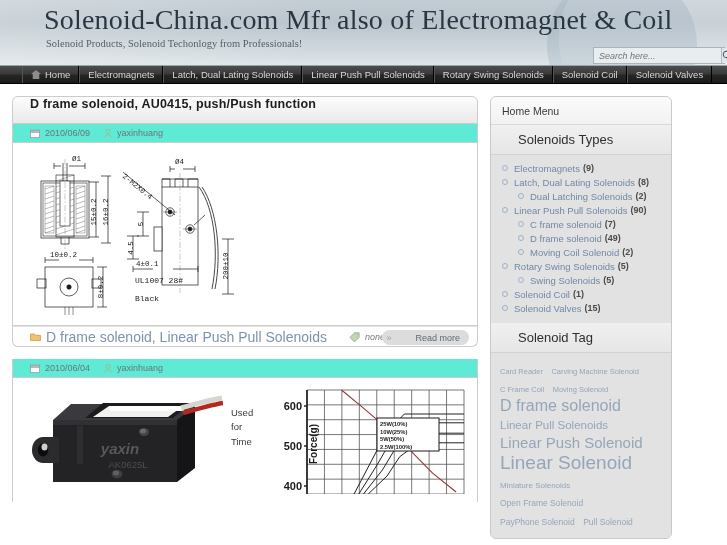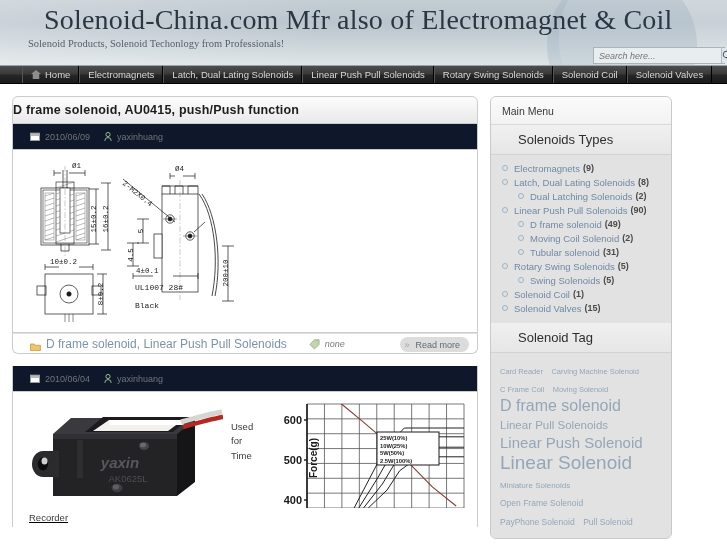--- a/index.html
+++ b/index.html
@@ -40,21 +40,21 @@
   }
   #site-title {
     position: absolute; left: 44px; top: 4px;
     font-family: "Liberation Serif", serif;
     font-size: 28px;
     color: #2a3642;
     white-space: nowrap;
     letter-spacing: 0.2px;
   }
   #site-tagline {
-    position: absolute; left: 28px; top: 38px;
+    position: absolute; left: 46px; top: 38px;
     font-family: "Liberation Serif", serif;
     font-size: 10.5px;
     color: #555f68;
     white-space: nowrap;
   }
   #search-box {
     position: absolute; right: 2px; top: 47px;
     width: 132px; height: 17px;
     display: flex;
     border: 1px solid #a9b4bb;
@@ -114,29 +114,30 @@
     width: 466px;
   }
 
   
   .article { margin-bottom: 12px; }
   .art-title-bar {
     height: 28px;
     background: linear-gradient(to bottom, #fdfdfd 0%, #f3f3f3 50%, #e9e9e9 100%);
     border: 1px solid #cccccc;
     border-radius: 6px 6px 0 0;
-    display: flex; align-items: center;
+    display: flex; align-items: flex-start;
+    padding-left: 17px;
   }
   .art-title {
     font-size: 12.5px; font-weight: bold; color: #1d1d1d;
     letter-spacing: 0.2px;
   }
   .art-meta {
-    height: 26px;
-    background: #0f172a;
+    height: 19px;
+    background: #5eead4;
     border: 1px solid #cccccc;
     border-top: 0;
     display: flex; align-items: center;
     padding-left: 17px;
     position: relative;
   }
   .meta-date, .meta-author {
     font-size: 9px; color: #6f7478;
     display: flex; align-items: center;
   }
@@ -167,37 +168,37 @@
     height: 21px;
     background: #ffffff;
     border: 1px solid #ccc;
     border-top: 1px solid #e2e2e2;
     border-radius: 0 0 6px 6px;
     display: flex; align-items: center;
     padding-left: 17px;
     position: relative;
   }
   .ft-cats {
-    font-size: 12px; color: #7d93ab;
-    display: flex; align-items: flex-end;
+    font-size: 14px; color: #7d93ab;
+    display: flex; align-items: center;
   }
   .ft-tags {
     font-size: 9px; color: #7b7b7b; font-style: italic;
     display: flex; align-items: center;
     margin-left: 22px;
   }
   .readmore {
     position: absolute; right: 8px; top: 3px;
     height: 15px;
     background: #dcdcdc;
     border-radius: 8px;
     display: flex; align-items: center;
     padding: 0 9px 0 4px;
   }
-  .readmore .rm-label { font-size: 9px; color: #5f6a74; margin-left: 6px; }
+  .readmore .rm-label { font-size: 9px; color: #5f6a74; margin-left: 24px; }
   .chev { color: #9aa3ab; font-size: 9px; }
 
   
   #tech-drawing { display: block; }
 
   
   #sidebar {
     position: absolute; left: 490px; top: 12px;
     width: 182px;
     border: 1px solid #c9c9c9;
@@ -592,21 +593,20 @@
               <ellipse cx="94" cy="90" rx="5.5" ry="4.2" fill="#3e3e42"></ellipse>
               <ellipse cx="93" cy="89" rx="3.2" ry="2.4" fill="#5f5f63"></ellipse>
 
               <polygon points="54,42 60,42 60,80 54,80" fill="#2e2e31"></polygon>
 
               <polygon points="30,36 154,36 154,41 30,41" fill="#33333a" opacity="0.8"></polygon>
 
               <text x="97" y="70" font-family="'Liberation Sans',sans-serif" font-size="15" font-style="italic" font-weight="bold" fill="#57575c" text-anchor="middle">yaxin</text>
               <text x="105" y="84" font-family="'Liberation Sans',sans-serif" font-size="9.5" fill="#4d4d52" text-anchor="middle">AK0625L</text>
             </svg>
-            <div id="recorder-label">Recorder</div>
           </div>
 
           <div id="usedfor">
             <div>Used</div>
             <div>for</div>
             <div>Time</div>
           </div>
 
           <div id="chart-wrap">
             <svg id="chart-svg" width="200" height="108" viewBox="0 0 200 108">
@@ -648,21 +648,21 @@
                 <text x="115" y="62.8" font-family="'Liberation Sans',sans-serif" font-size="5.8" font-weight="bold" fill="#1a1a1a">2.5W(100%)</text>
               </svg>
           </div>
         </div>
       </div>
     </div>
 
   </div>
 
   <div id="sidebar">
-    <div class="sb-mainmenu">Main Menu</div>
+    <div class="sb-mainmenu">Home Menu</div>
     <div class="sb-header">Solenoids Types</div>
     <ul class="sb-list" id="types-list">
         <li>
           <span class="bullet"></span>
           <span>Electromagnets</span>
           <span class="sb-count">(9)</span>
         </li>
         <li>
           <span class="bullet"></span>
           <span>Latch, Dual Lating Solenoids</span>
@@ -673,32 +673,32 @@
           <span>Dual Latching Solenoids</span>
           <span class="sb-count">(2)</span>
         </li>
         <li>
           <span class="bullet"></span>
           <span>Linear Push Pull Solenoids</span>
           <span class="sb-count">(90)</span>
         </li>
         <li class="lvl2">
           <span class="bullet"></span>
+          <span>C frame solenoid</span>
+          <span class="sb-count">(7)</span>
+        </li>
+        <li class="lvl2">
+          <span class="bullet"></span>
           <span>D frame solenoid</span>
           <span class="sb-count">(49)</span>
         </li>
         <li class="lvl2">
           <span class="bullet"></span>
           <span>Moving Coil Solenoid</span>
           <span class="sb-count">(2)</span>
-        </li>
-        <li class="lvl2">
-          <span class="bullet"></span>
-          <span>Tubular solenoid</span>
-          <span class="sb-count">(31)</span>
         </li>
         <li>
           <span class="bullet"></span>
           <span>Rotary Swing Solenoids</span>
           <span class="sb-count">(5)</span>
         </li>
         <li class="lvl2">
           <span class="bullet"></span>
           <span>Swing Solenoids</span>
           <span class="sb-count">(5)</span>

